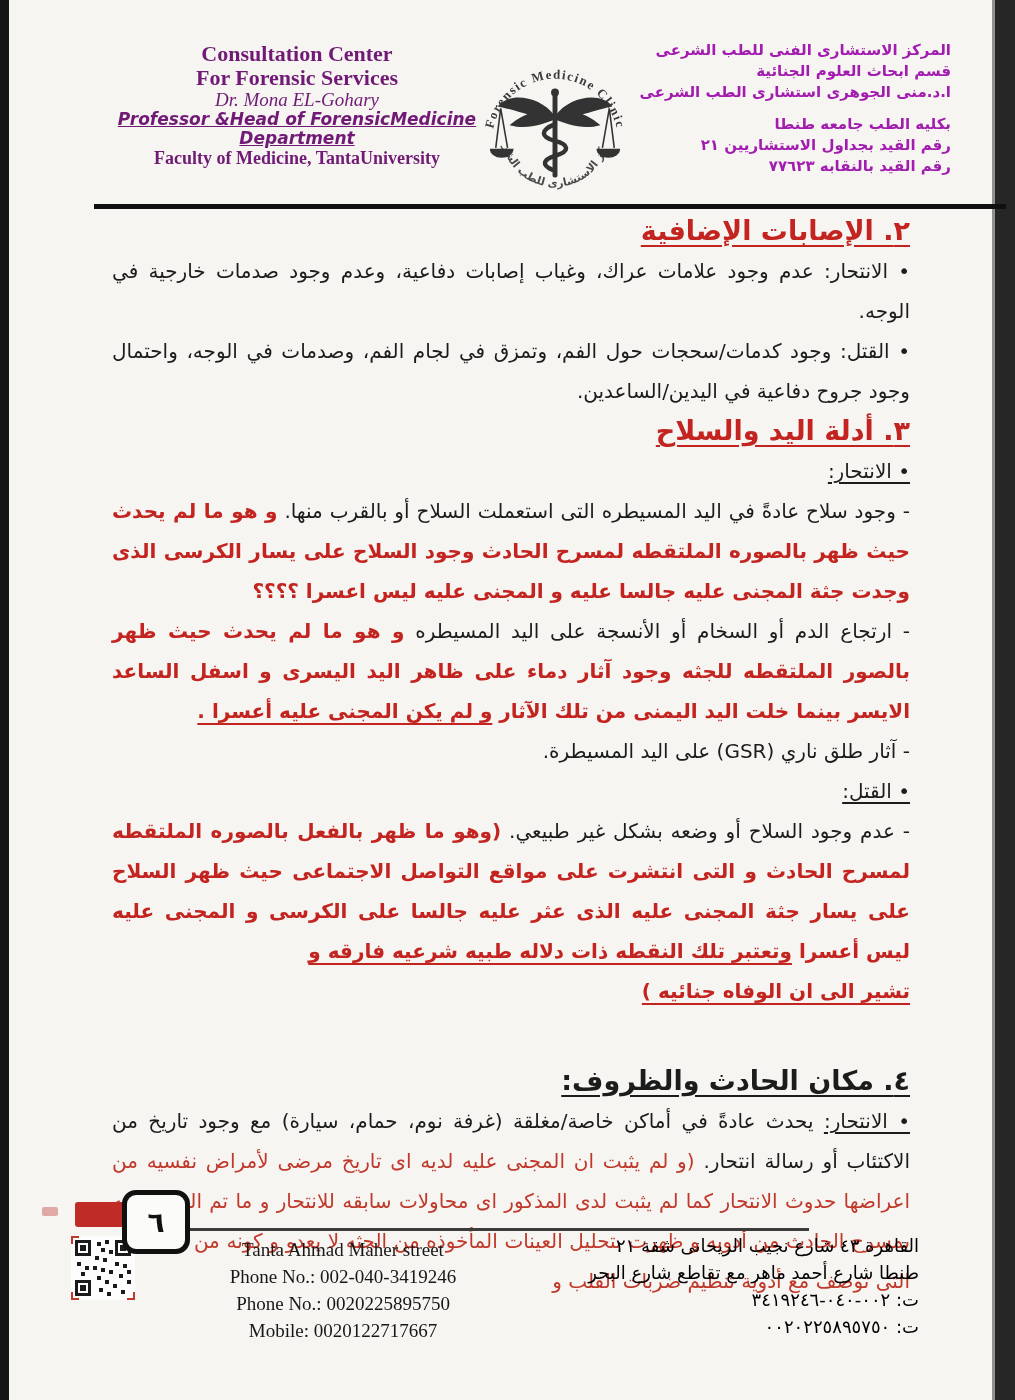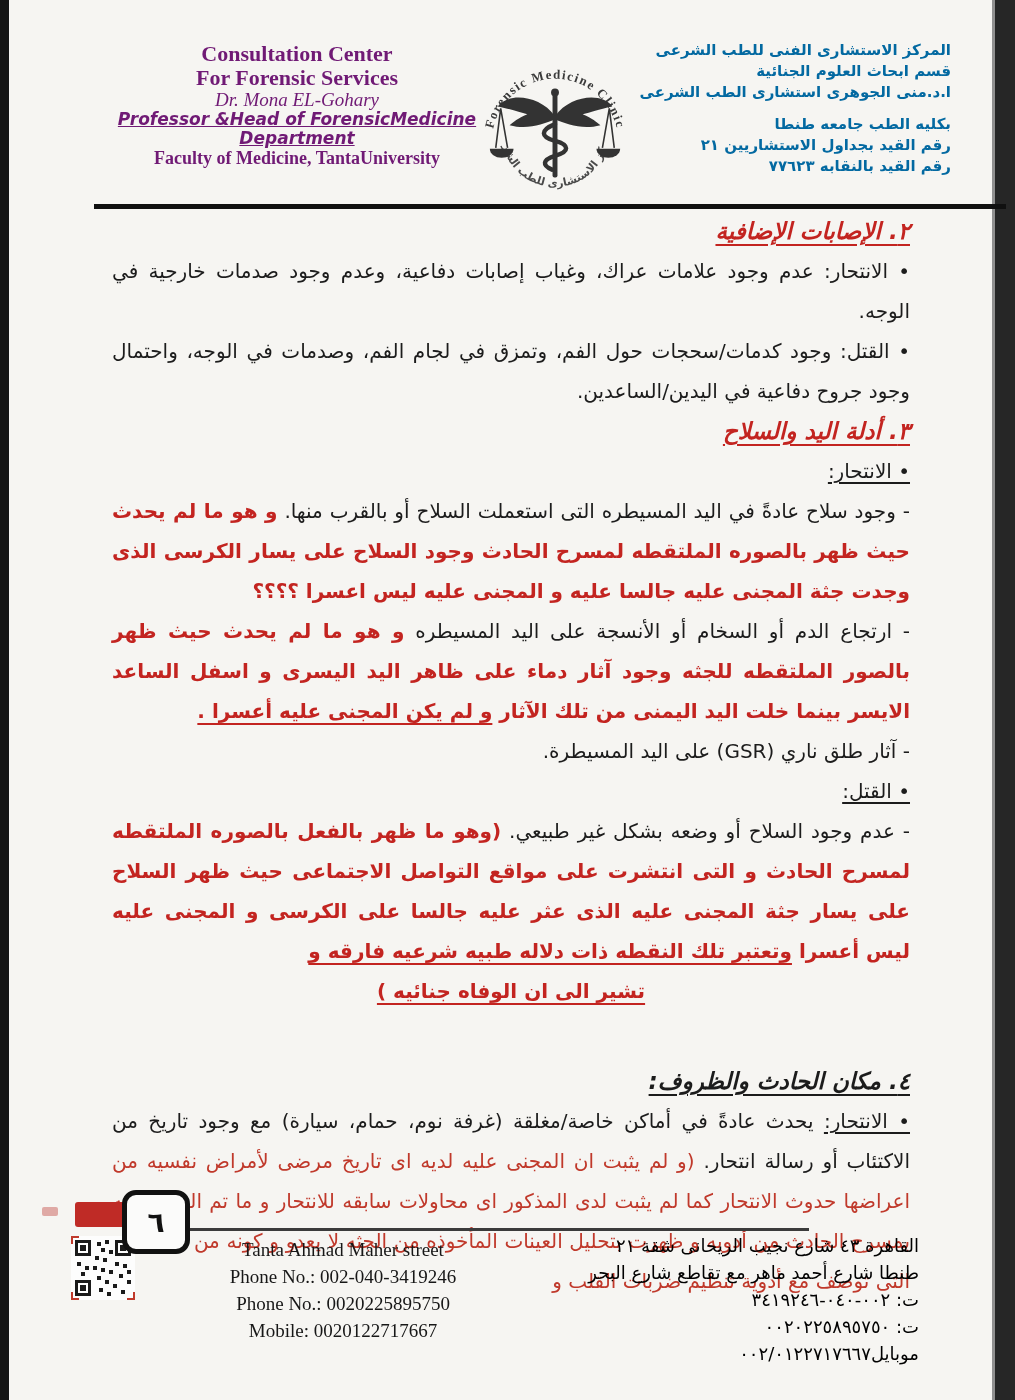--- a/index.html
+++ b/index.html
@@ -10,38 +10,38 @@
   .edge-right{position:absolute;right:0;top:0;width:20px;height:100%;background:#262626;border-left:3px solid #909090;}
 
   
   .hdr-en{position:absolute;left:88px;top:42px;width:418px;text-align:center;color:#701a75;}
   .en-big{font-family:"Liberation Serif",serif;font-weight:bold;font-size:22px;line-height:24px;}
   .en-it {font-family:"Liberation Serif",serif;font-style:italic;font-size:19px;line-height:20px;}
   .en-com{font-family:"DejaVu Sans",sans-serif;font-style:italic;font-weight:bold;font-size:17px;line-height:19px;text-decoration:underline;}
   .en-fac{font-family:"Liberation Serif",serif;font-weight:bold;font-size:18px;line-height:20px;}
 
   .hdr-ar{position:absolute;right:64px;top:40px;width:345px;direction:rtl;text-align:right;
-          color:#0369a1;font-weight:bold;font-size:15px;line-height:21px;}
+          color:#a21caf;font-weight:bold;font-size:15px;line-height:21px;}
   .ar-gap{margin-top:11px;}
 
   .logo{position:absolute;left:476px;top:62px;width:158px;height:150px;}
 
   .rule{position:absolute;left:94px;top:204px;width:912px;height:5px;background:#101010;}
 
   
   .doc-body{position:absolute;left:112px;top:211px;width:798px;direction:rtl;
             font-size:20px;line-height:40px;color:#1c1c1c;text-align:justify;text-justify:inter-word;}
   .doc-body p{margin:0;}
-  .sec-title{font-size:23px;font-weight:bold;text-decoration:underline;text-underline-offset:5px;font-style:italic;}
+  .sec-title{font-size:27px;font-weight:bold;text-decoration:underline;text-underline-offset:5px;}
   .red{color:#c32420;}
   .seg-red{color:#c32420;font-weight:bold;}
   .seg-red-u{color:#c32420;font-weight:bold;text-decoration:underline;text-underline-offset:5px;}
   .seg-red-plain{color:#c0392b;}
   .sub-u{text-decoration:underline;text-underline-offset:4px;}
-  .center-line{text-align:center;}
+  .center-line{text-align:right;}
   .gap-top{margin-top:50px !important;}
 
   
   .foot-rule{position:absolute;left:133px;top:1228px;width:676px;height:3px;background:#3b3b3b;}
   .badge{position:absolute;left:122px;top:1190px;width:58px;height:54px;background:#fbfbfa;
          border:5px solid #111;border-radius:14px;z-index:3;display:flex;align-items:center;justify-content:center;
          font-size:28px;font-weight:bold;color:#111;}
   .red-pill{position:absolute;left:75px;top:1202px;width:58px;height:25px;background:#bf2b26;border-radius:3px;z-index:2;}
   .pink-dash{position:absolute;left:42px;top:1207px;width:16px;height:9px;background:#dfa9a5;border-radius:2px;}
   .qr{position:absolute;left:71px;top:1236px;width:64px;height:64px;z-index:1;}
@@ -190,15 +190,14 @@
     <div>Phone No.: 002-040-3419246</div>
     <div>Phone No.:  0020225895750</div>
     <div>Mobile:  0020122717667</div>
   </div>
 
   <div class="foot-ar">
     <div>القاهرة ٤٣ شارع نجيب الريحانى شقة ٢١</div>
     <div>طنطا شارع أحمد ماهر مع تقاطع شارع البحر</div>
     <div>ت: ‪٠٠٢-٠٤٠-٣٤١٩٢٤٦‬</div>
     <div>ت: ‪٠٠٢٠٢٢٥٨٩٥٧٥٠‬</div>
-    <div>موبايل‪٠٠٢/٠١٢٢٧١٧٦٦٧‬</div>
   </div>
 </div>
 
 </body></html>

